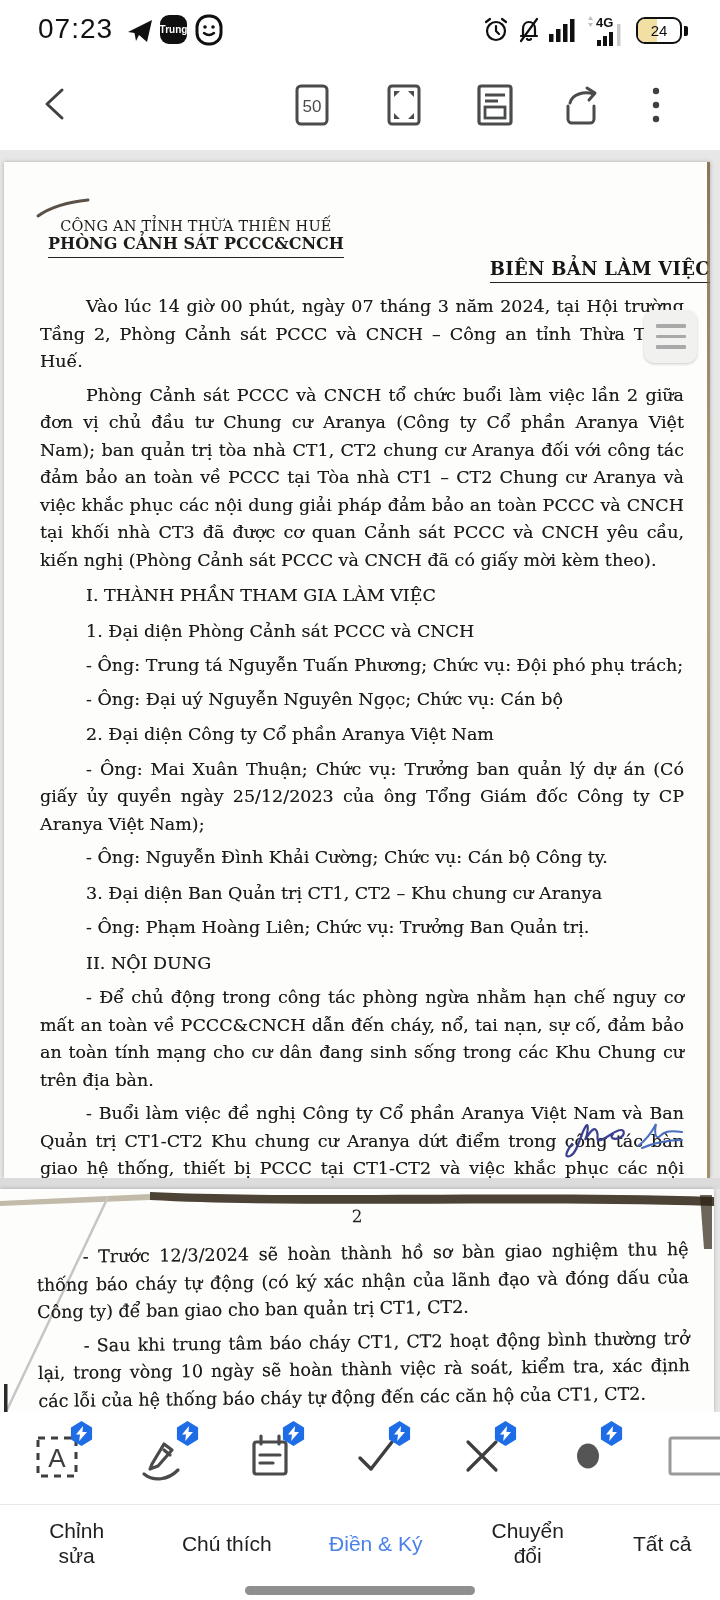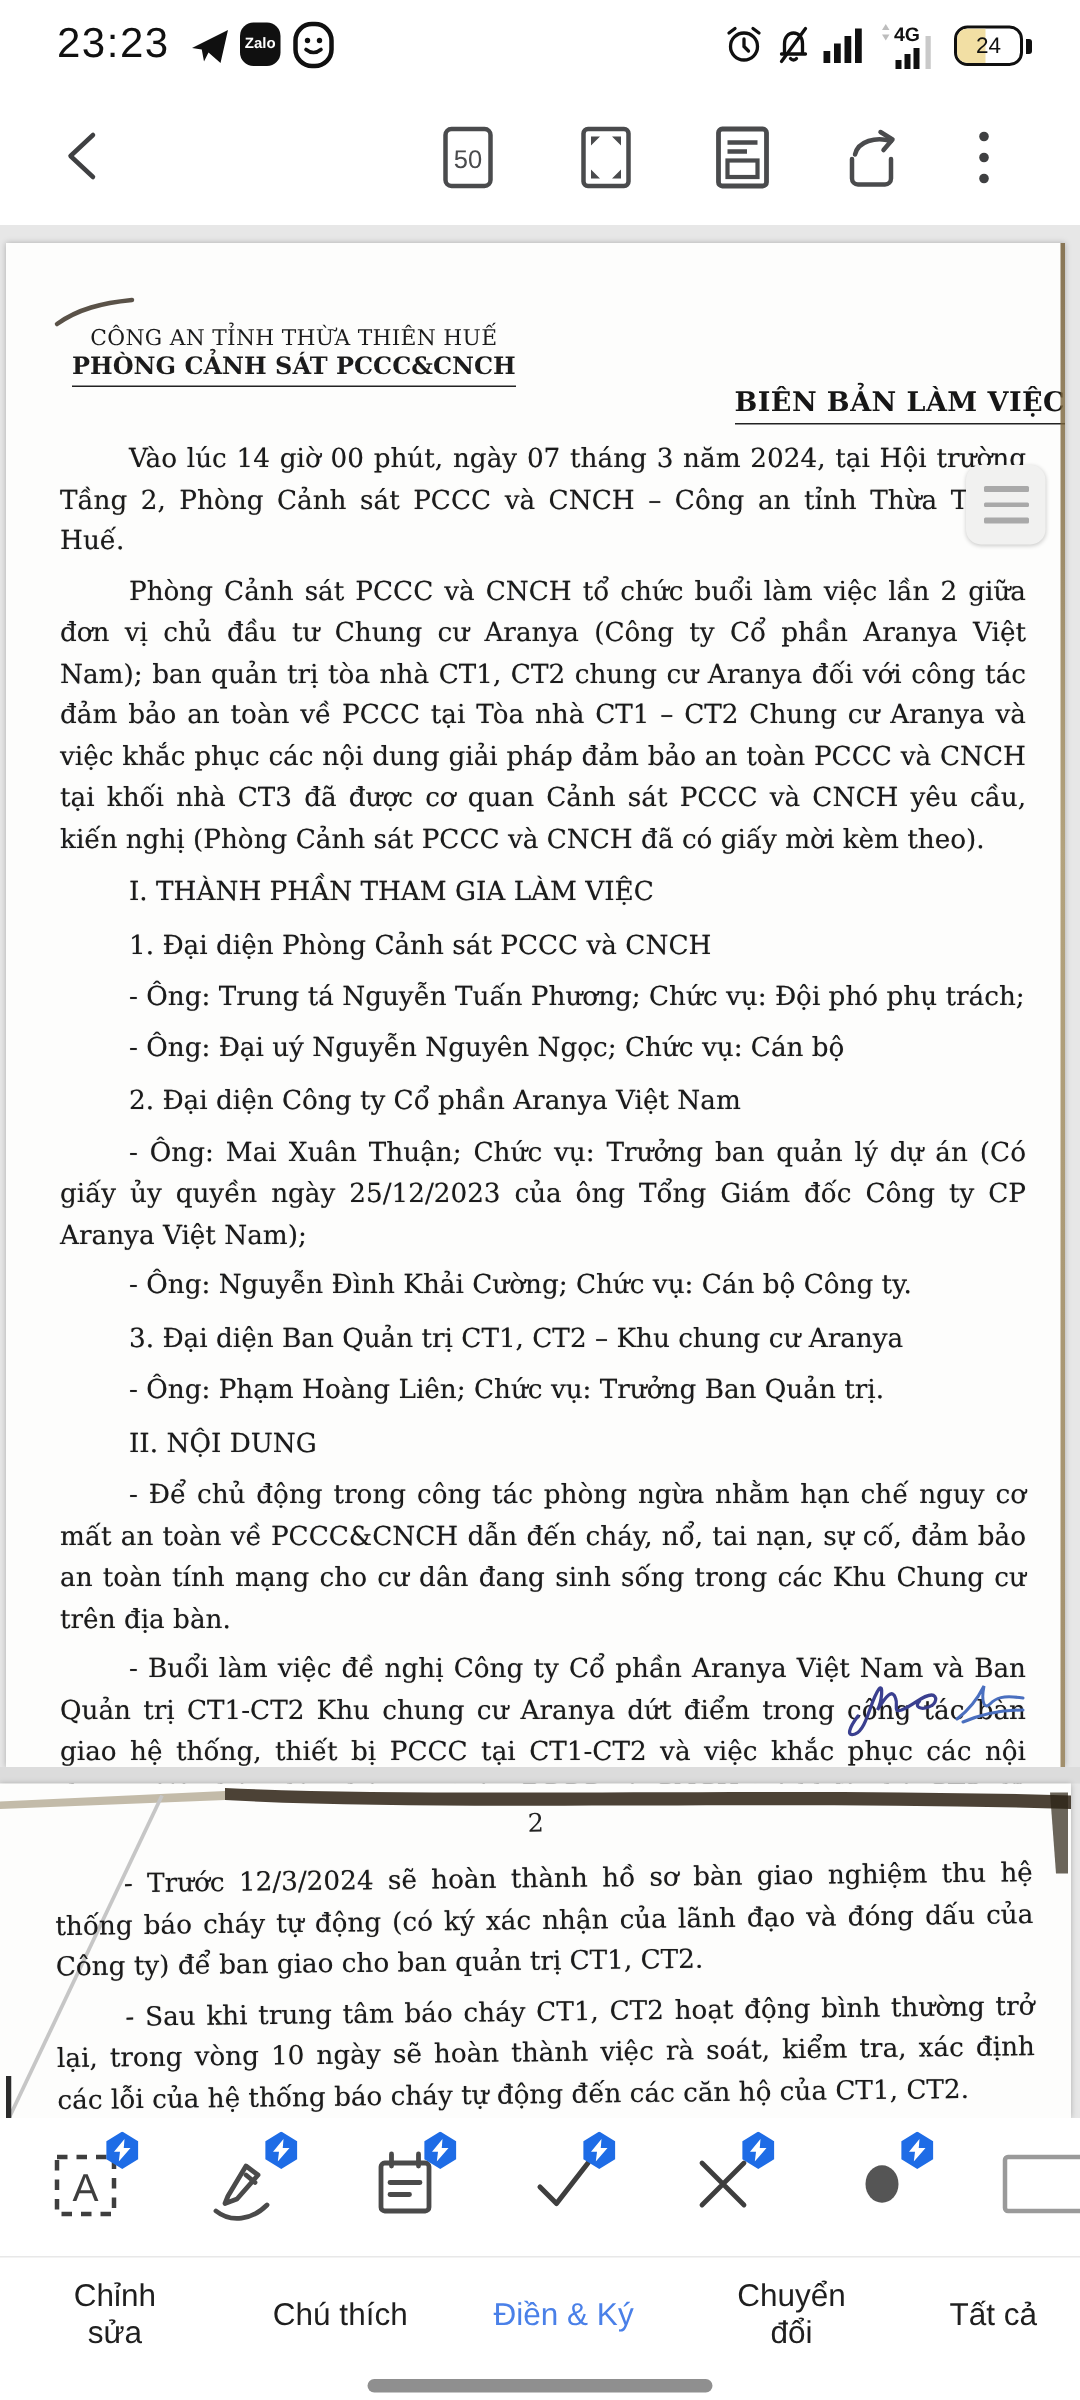--- a/index.html
+++ b/index.html
@@ -66,29 +66,29 @@
   .tab{font-size:21px;color:#1f1f1f;text-align:center;line-height:25px;max-width:96px;}
   .tab.active{color:#4a80e8;}
   .navhandle{position:absolute;left:245px;bottom:5px;width:230px;height:9px;background:#8f8f8f;border-radius:4.5px;}
 </style>
 </head>
 <body>
 
 <div id="screen">
 
   <div class="statusbar">
-    <span class="sb-time">23:23</span>
+    <span class="sb-time">07:23</span>
     <span class="sb-ic" style="left:126px;top:17px">
       <svg width="28" height="28" viewBox="0 0 28 28">
           <path d="M2 15 26 3l-5 22-8-7-3 6-1.5-8z" fill="#101010"></path>
         </svg>
     </span>
     <span class="sb-ic" style="left:160px;top:15px">
       <span class="zalo-box">
-          <span>Zalo</span>
+          <span>Trung</span>
         </span>
     </span>
     <span class="sb-ic" style="left:194px;top:14px">
       <svg width="30" height="32" viewBox="0 0 30 32">
         <rect x="3" y="2" width="24" height="28" rx="11" fill="none" stroke="#101010" stroke-width="3"></rect>
         <circle cx="11" cy="13" r="1.8" fill="#101010"></circle>
           <circle cx="19" cy="13" r="1.8" fill="#101010"></circle>
         <path d="M10 19 q5 4 10 0" stroke="#101010" stroke-width="2.4" fill="none" stroke-linecap="round"></path>
       </svg>
     </span>

